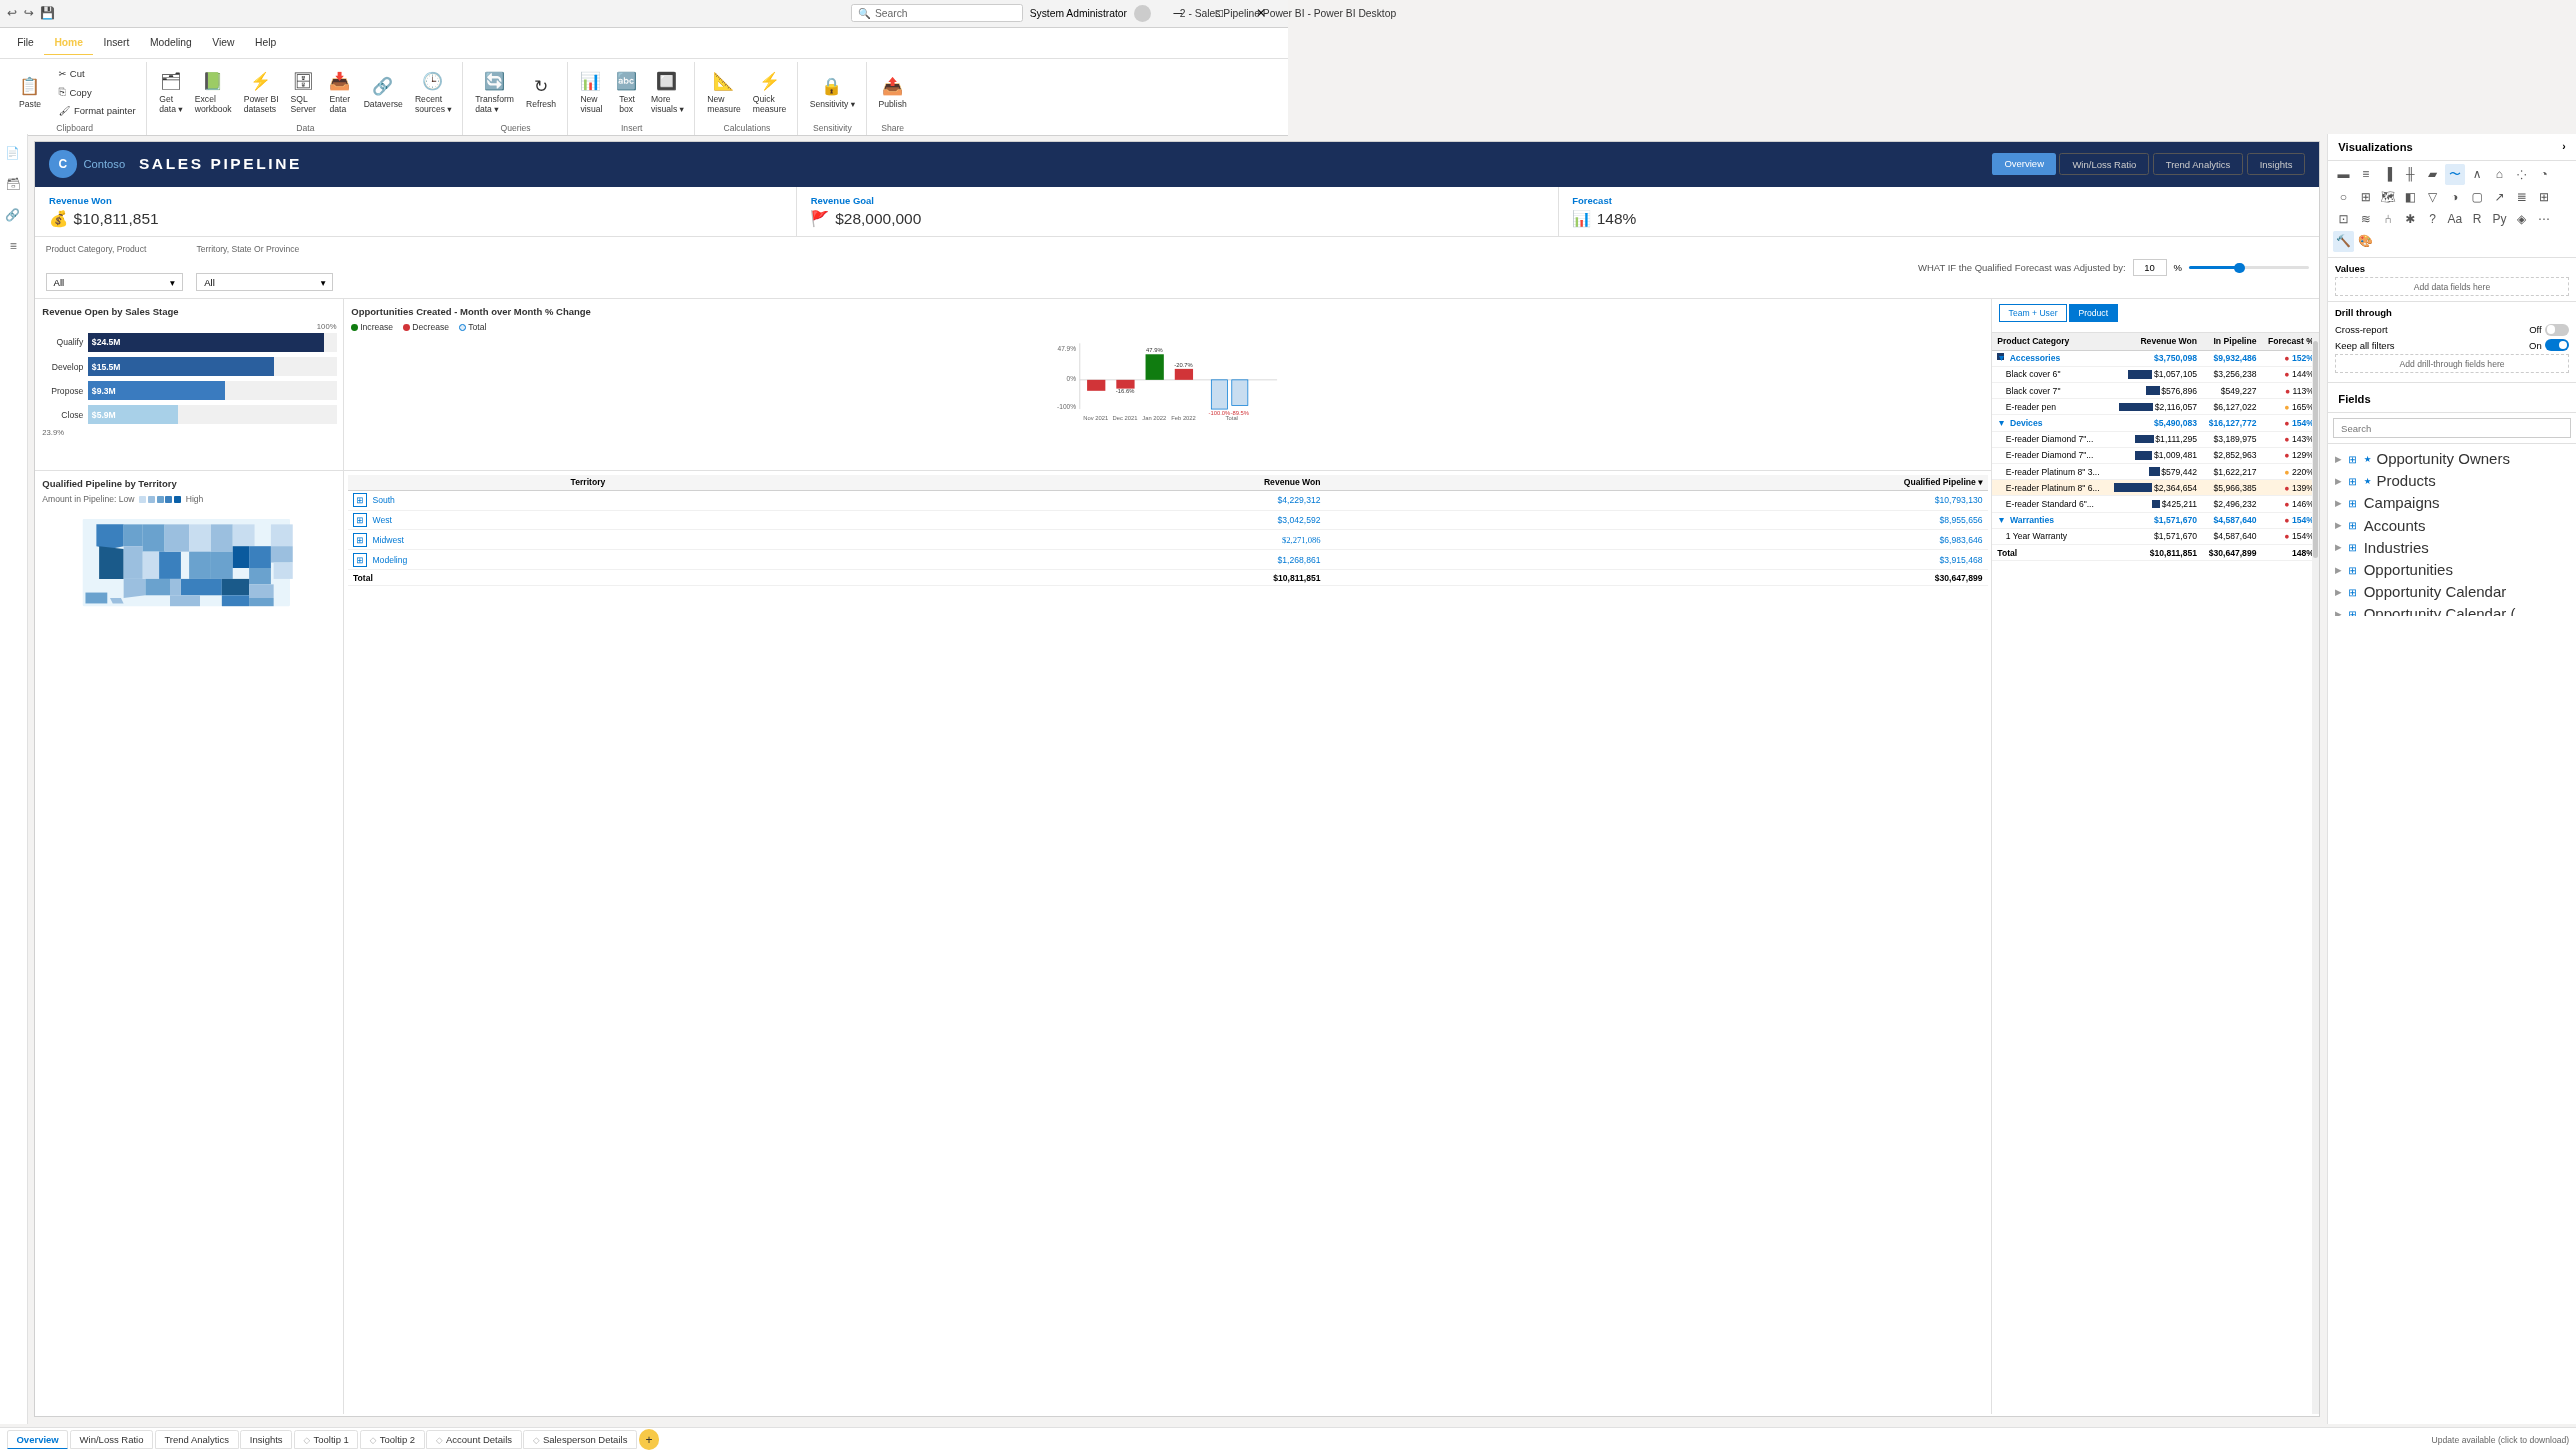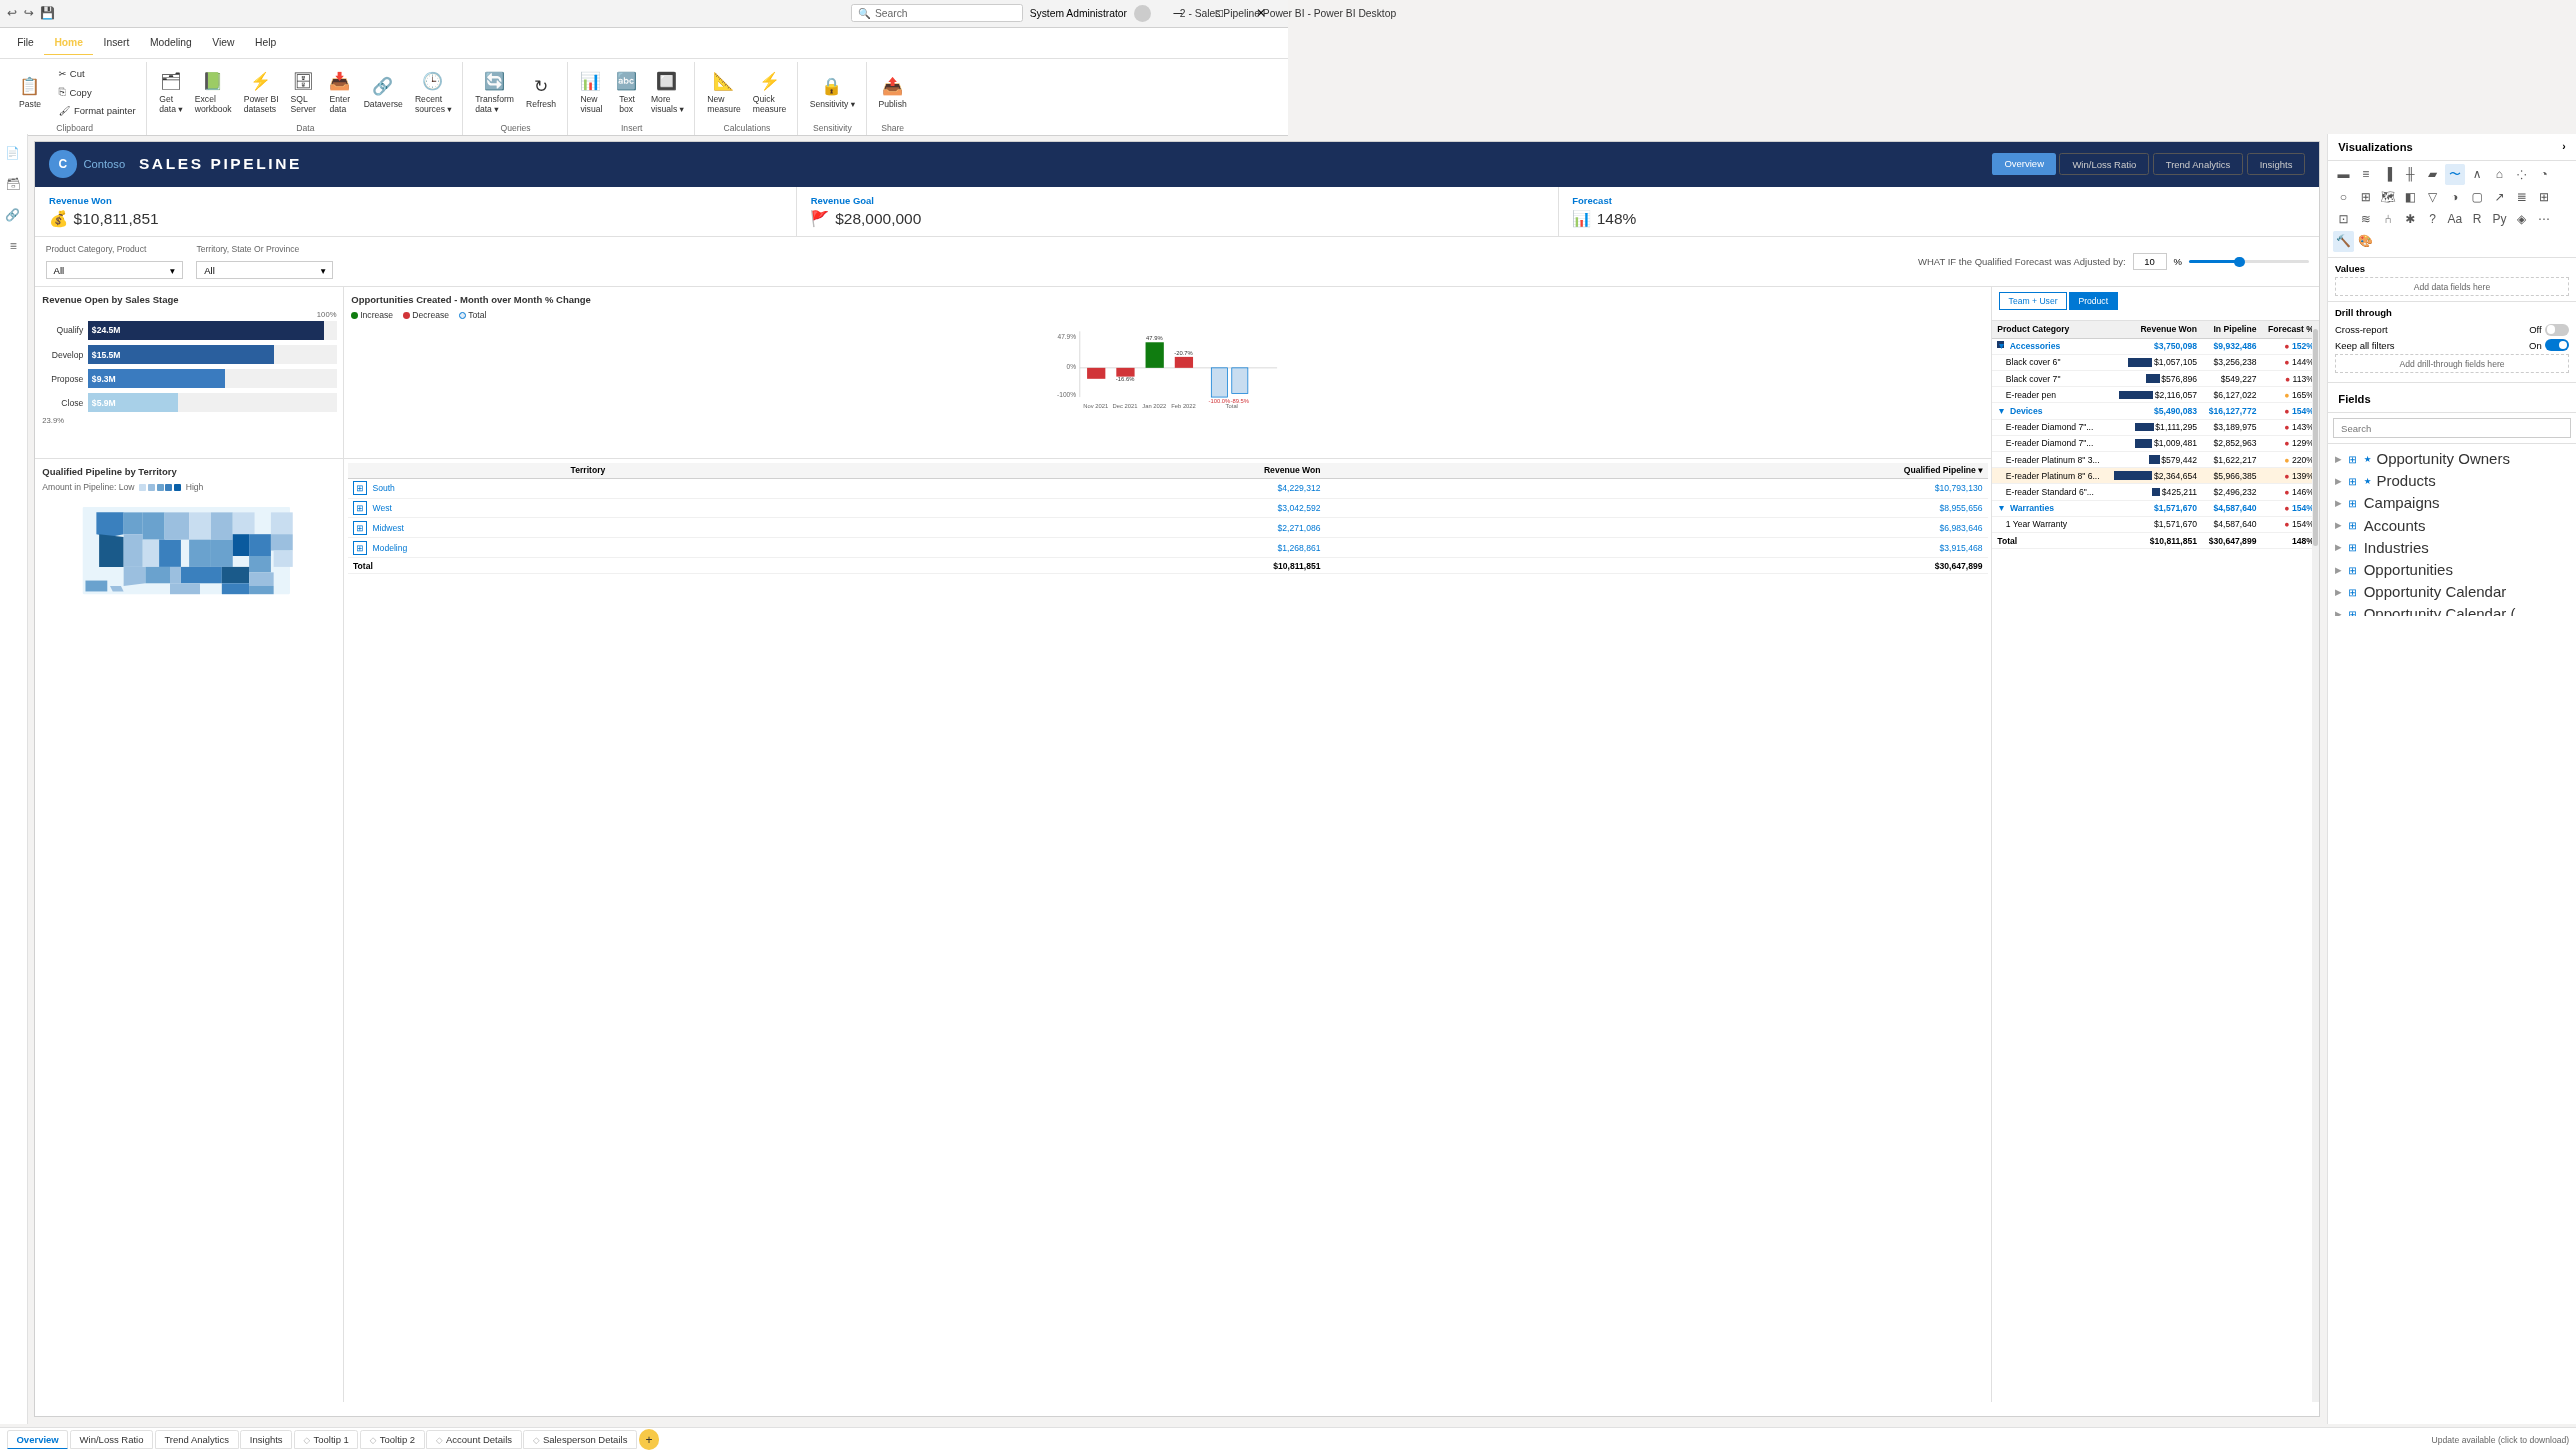--- a/index.html
+++ b/index.html
@@ -50,21 +50,21 @@
     
     
     .kpi-row { display: flex; gap: 0; border-bottom: 0.9px solid #e0e0e0; }
     .kpi-card { flex: 1; padding: 8.6px 13.7px; border-right: 0.9px solid #e0e0e0; }
     .kpi-card:last-child { border-right: none; }
     .kpi-label { color: #0078d4; font-size: 9.5px; font-weight: 600; margin-bottom: 3.4px; }
     .kpi-value { font-size: 15.5px; font-weight: 300; color: #333; display: flex; align-items: center; gap: 5.2px; }
     
     
     .filters-row { display: flex; align-items: center; padding: 6.9px 10.3px; border-bottom: 0.9px solid #e0e0e0; gap: 13.7px; }
-    .filter-group { display: flex; flex-direction: column; gap: 7px; min-width: 137px; }
+    .filter-group { display: flex; flex-direction: column; gap: 19px; min-width: 137px; }
     .filter-label { font-size: 8.6px; color: #666; }
     .filter-select { border: 0.9px solid #ccc; padding: 2.6px 6.9px; font-size: 9.5px; display: flex; align-items: center; justify-content: space-between; cursor: pointer; background: white; }
     .what-if { display: flex; align-items: center; gap: 6.9px; margin-left: auto; font-size: 9.5px; }
     .what-if-input { border: 0.9px solid #ccc; padding: 1.7px 5.2px; width: 34px; font-size: 9.5px; text-align: center; }
     .slider-track { width: 120px; height: 3.4px; background: #e0e0e0; border-radius: 1.7px; position: relative; }
     .slider-fill { height: 100%; background: #0078d4; width: 40%; border-radius: 1.7px; }
     .slider-thumb { width: 10.3px; height: 10.3px; background: #0078d4; border-radius: 50%; position: absolute; top: -3.4px; left: 38%; }
     .chart-title { font-size: 9.5px; font-weight: 600; color: #333; margin-bottom: 5.2px; }
     
     
@@ -544,21 +544,21 @@
                       <span style="color:#0078d4;">West</span>
                     </td>
                     <td style="text-align:right;color:#0078d4;">$3,042,592</td>
                     <td style="text-align:right;color:#0078d4;">$8,955,656</td>
                   </tr>
                   <tr>
                     <td>
                       <span class="territory-expand">⊞</span>
                       <span style="color:#0078d4;">Midwest</span>
                     </td>
-                    <td style="text-align:right;color:#0078d4;">$2,271,086</td>
+                    <td style="text-align:right;color:#0078d4;font-family:Liberation Serif, serif;">$2,271,086</td>
                     <td style="text-align:right;color:#0078d4;">$6,983,646</td>
                   </tr>
                   <tr>
                     <td>
                       <span class="territory-expand">⊞</span>
                       <span style="color:#0078d4;">Modeling</span>
                     </td>
                     <td style="text-align:right;color:#0078d4;">$1,268,861</td>
                     <td style="text-align:right;color:#0078d4;">$3,915,468</td>
                   </tr>

